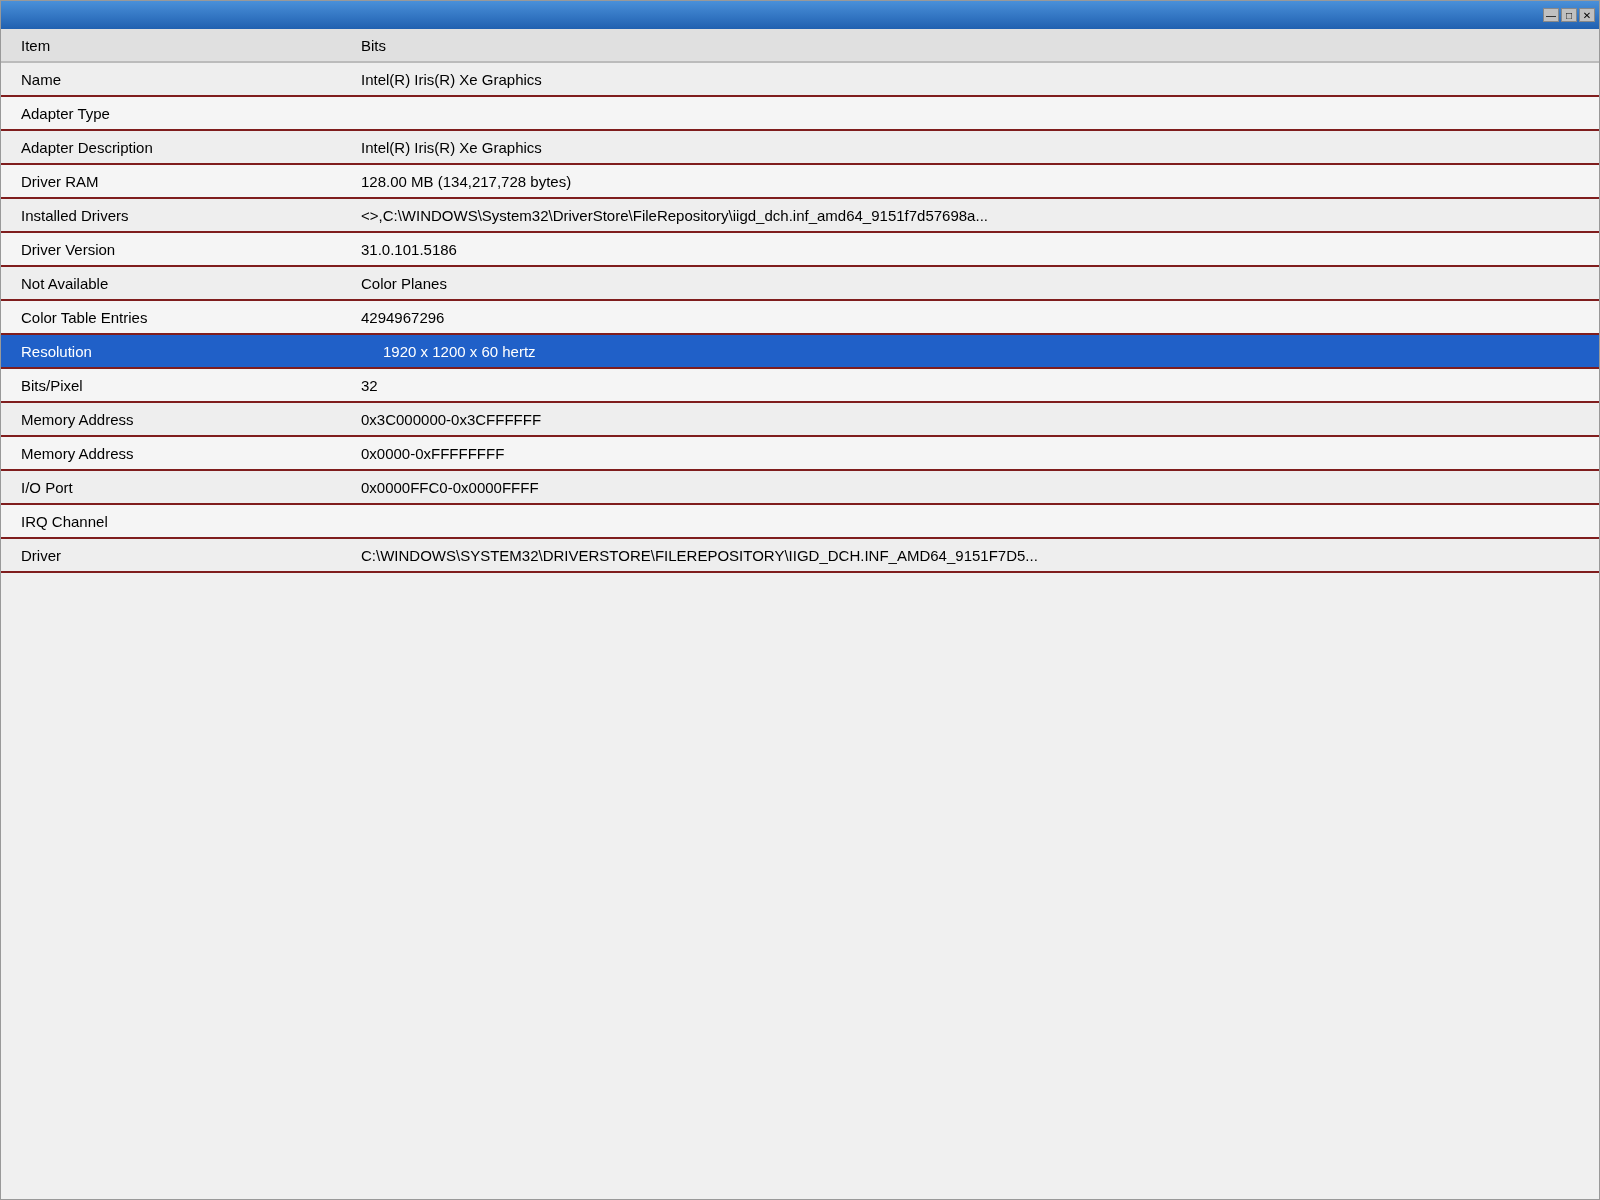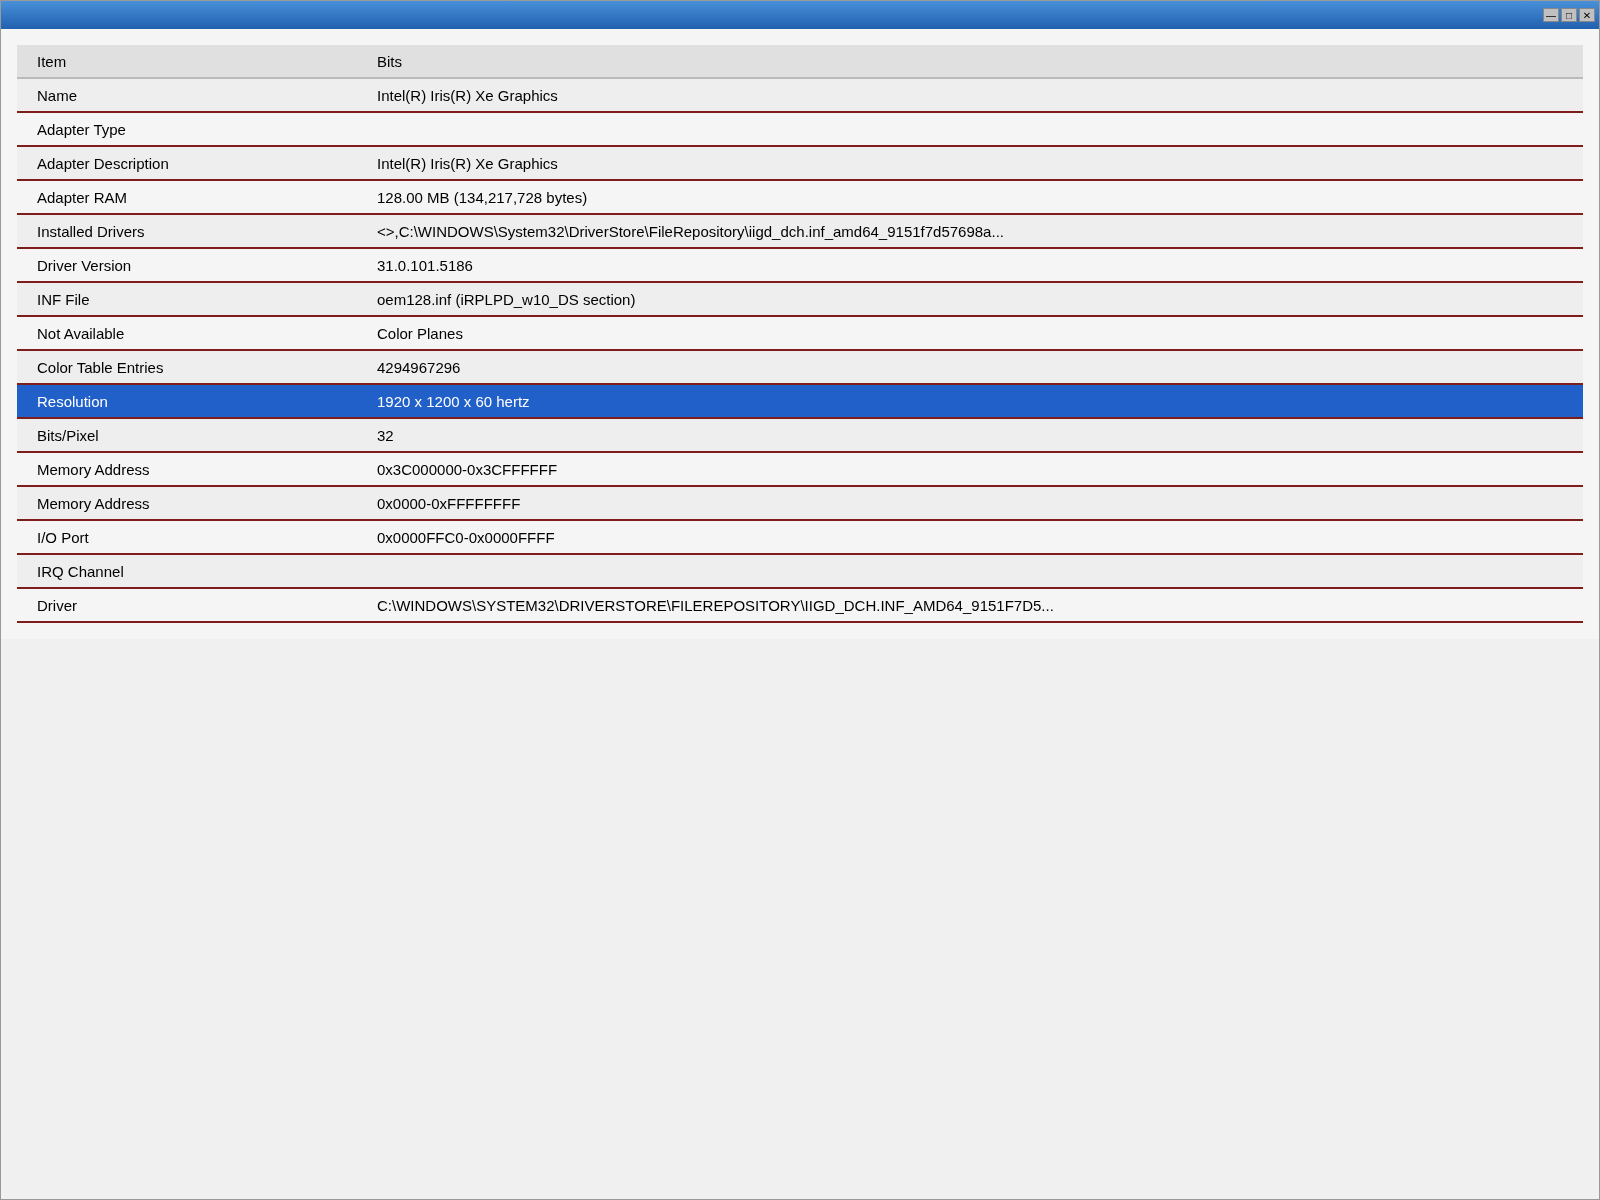--- a/index.html
+++ b/index.html
@@ -46,41 +46,42 @@
       border: 1px solid #888;
       font-size: 10px;
       display: flex;
       align-items: center;
       justify-content: center;
       cursor: pointer;
     }
 
     .content-area {
       background: #f5f5f5;
-      padding: 16px;
+      padding: 0;
     }
 
     .table-row {
       display: grid;
       grid-template-columns: 340px 1fr;
       border-bottom: 2px solid #7f1d1d;
       min-height: 34px;
     }
 
     .table-row:nth-child(even) {
       background: #eeeeee;
     }
 
     .table-row:nth-child(odd) {
       background: #f5f5f5;
     }
 
     .table-row.selected {
       background: #2060c8 !important;
       color: #fff;
+      gap: 22px;
     }
 
     .cell {
       padding: 6px 20px;
       font-size: 15px;
       display: flex;
       align-items: center;
       color: inherit;
     }
 
@@ -111,34 +112,30 @@
           <div class="cell">Intel(R) Iris(R) Xe Graphics</div>
         </div>
         <div class="table-row">
           <div class="cell">Adapter Type</div>
         </div>
         <div class="table-row">
           <div class="cell">Adapter Description</div>
           <div class="cell">Intel(R) Iris(R) Xe Graphics</div>
         </div>
         <div class="table-row">
-          <div class="cell">Adapter RAM</div>
+          <div class="cell">Driver RAM</div>
           <div class="cell">128.00 MB (134,217,728 bytes)</div>
         </div>
         <div class="table-row">
           <div class="cell">Installed Drivers</div>
           <div class="cell">&lt;&gt;,C:\WINDOWS\System32\DriverStore\FileRepository\iigd_dch.inf_amd64_9151f7d57698a...</div>
         </div>
         <div class="table-row">
           <div class="cell">Driver Version</div>
           <div class="cell">31.0.101.5186</div>
-        </div>
-        <div class="table-row">
-          <div class="cell">INF File</div>
-          <div class="cell">oem128.inf (iRPLPD_w10_DS section)</div>
         </div>
         <div class="table-row">
           <div class="cell">Not Available</div>
           <div class="cell">Color Planes</div>
         </div>
         <div class="table-row">
           <div class="cell">Color Table Entries</div>
           <div class="cell">4294967296</div>
         </div>
         <div class="table-row selected">

